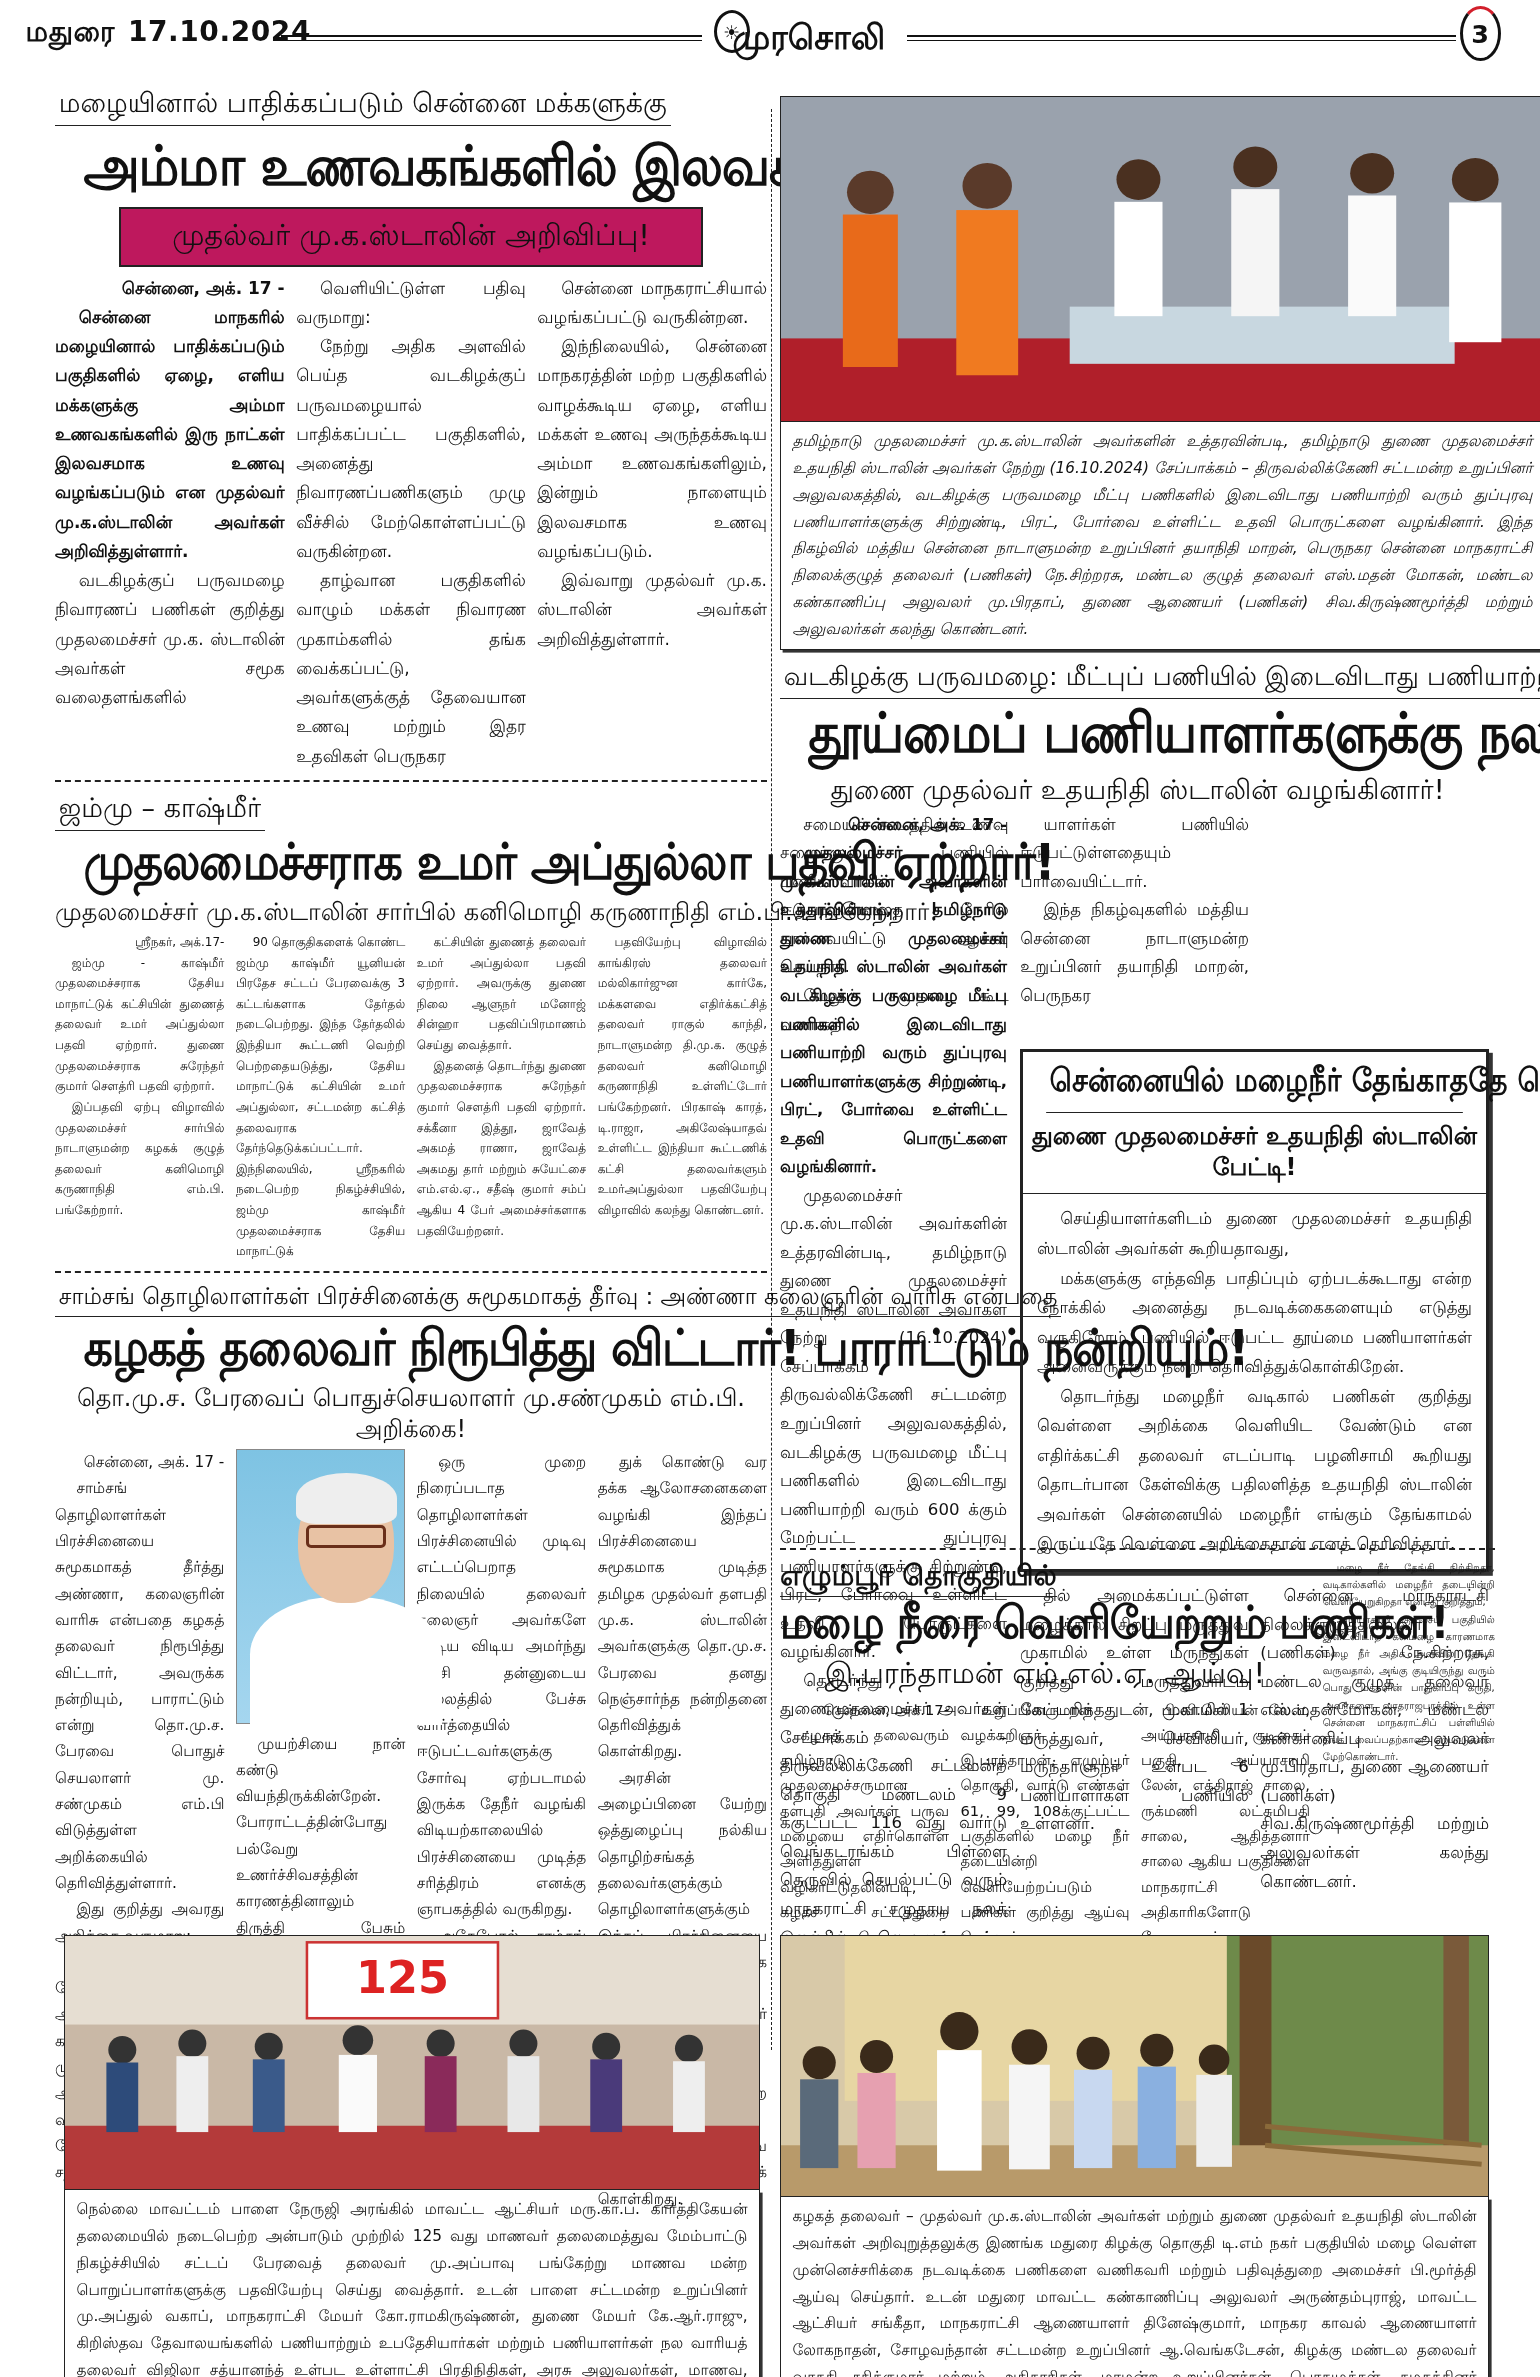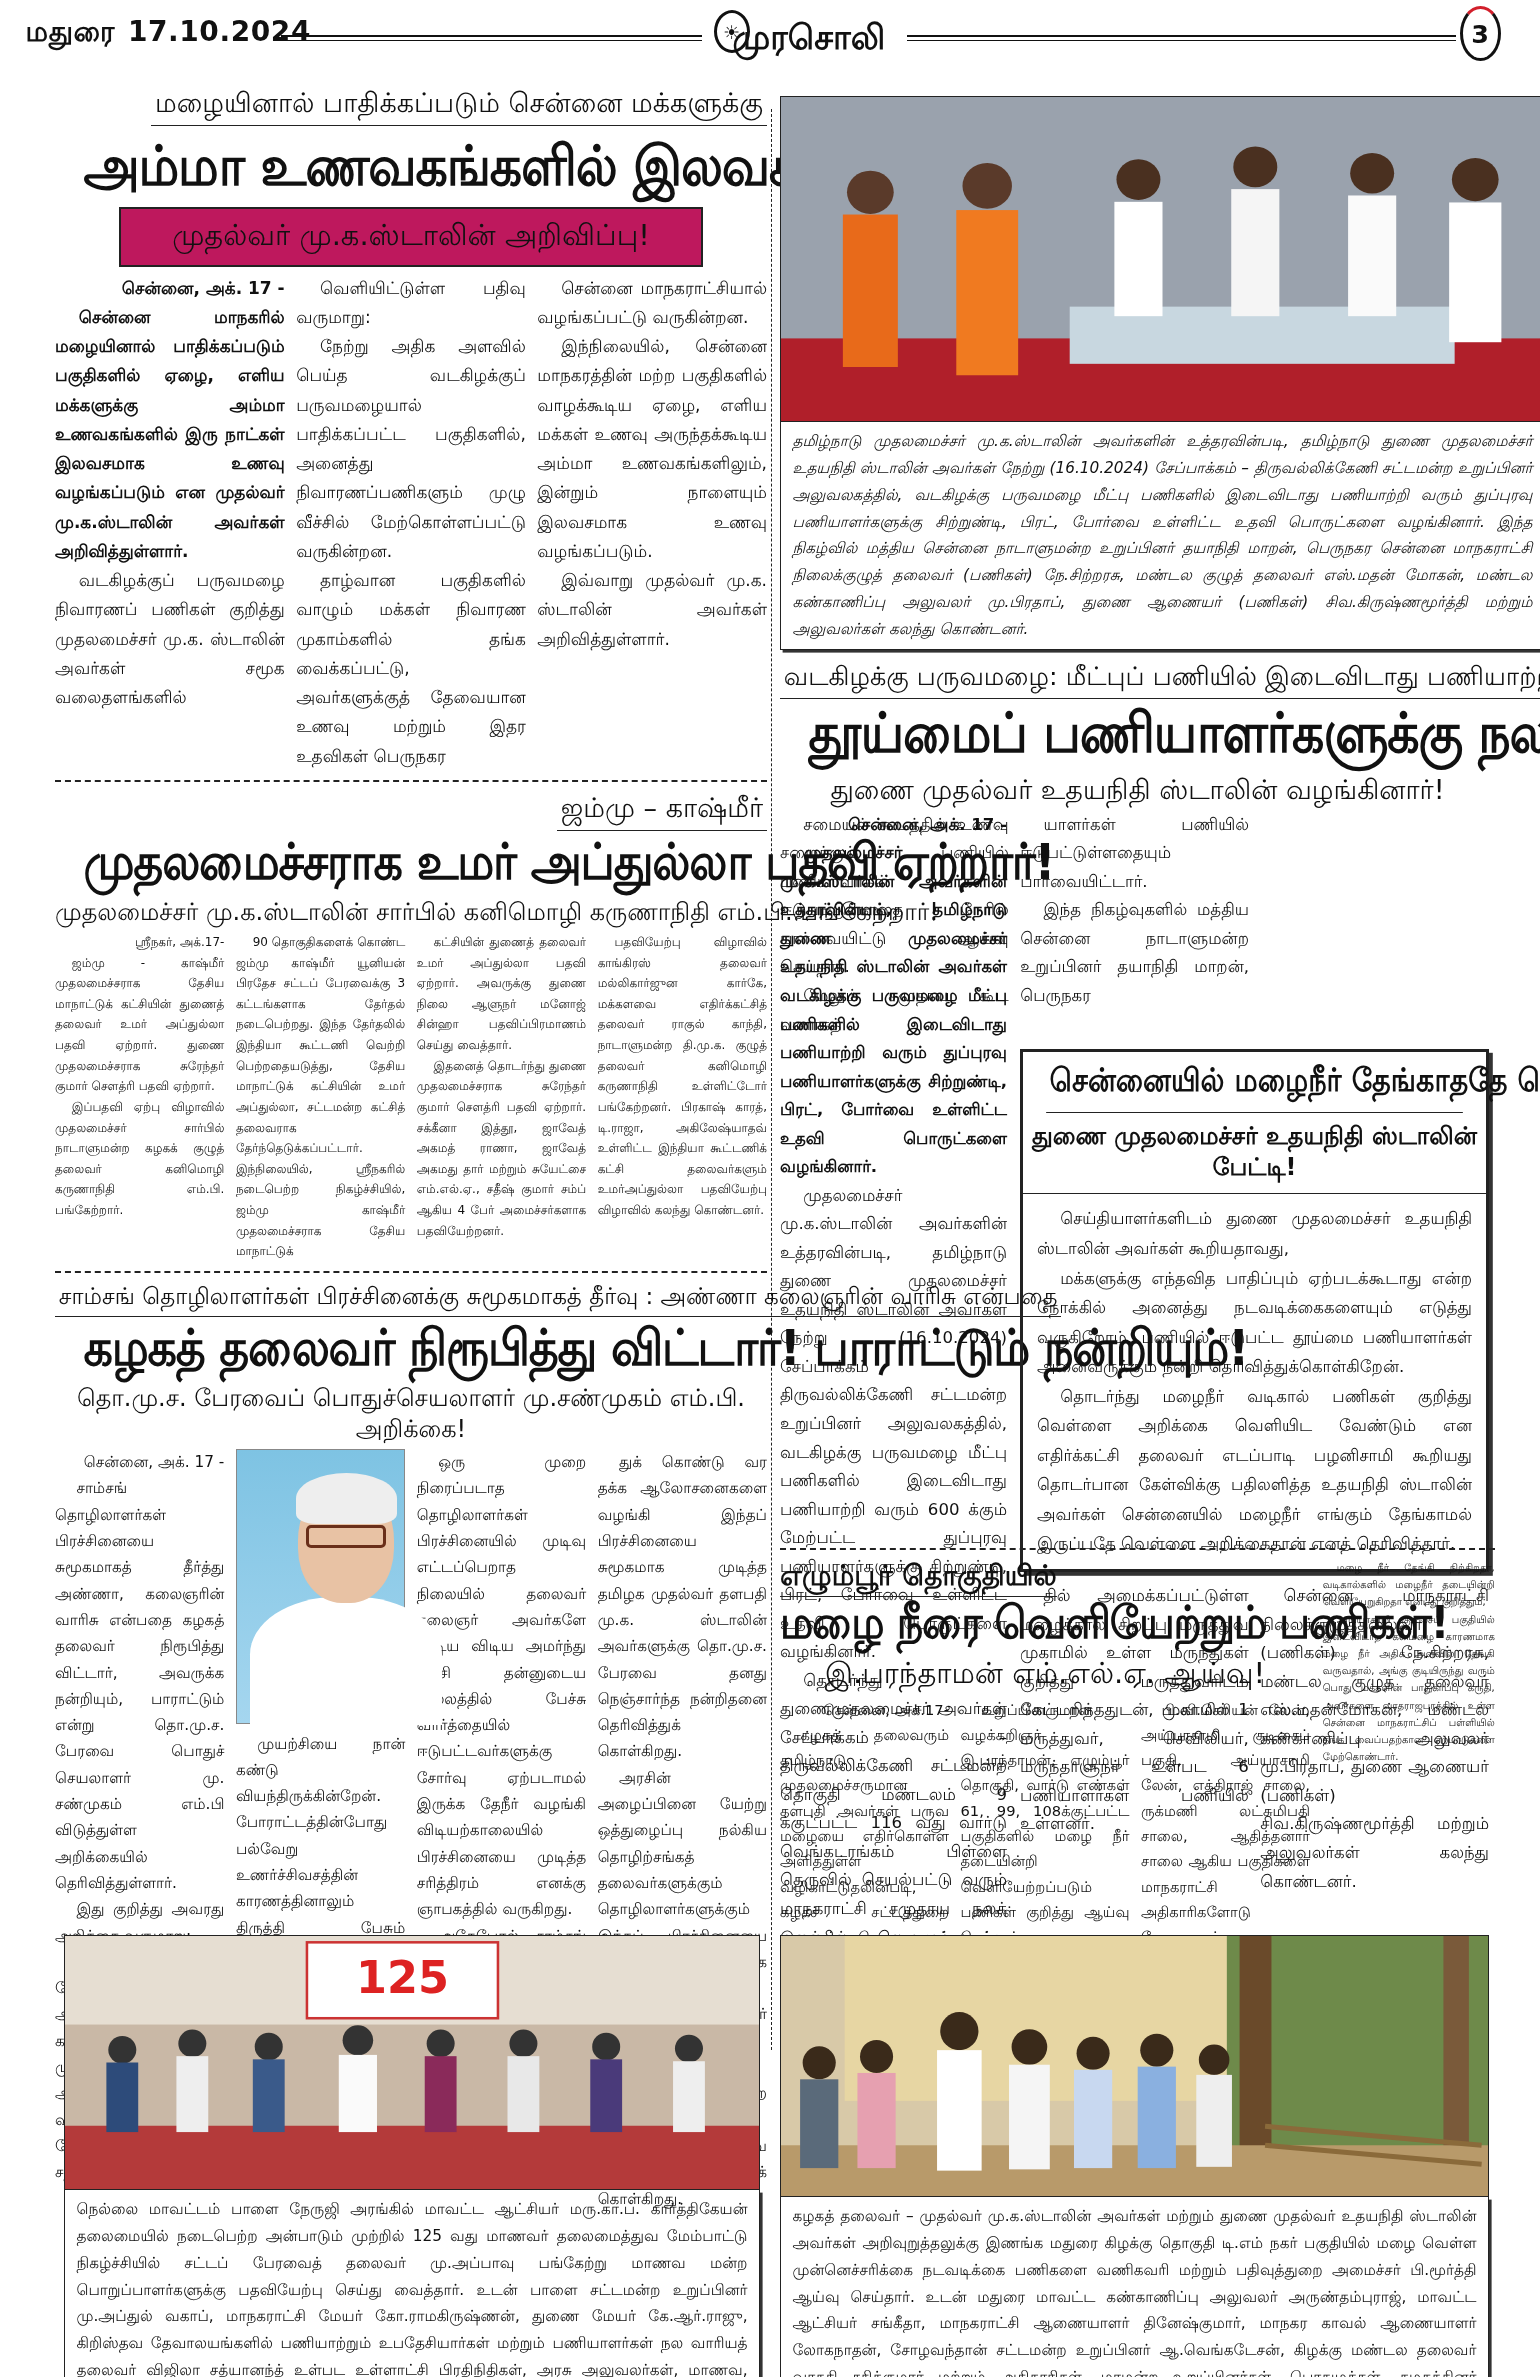--- a/index.html
+++ b/index.html
@@ -15,21 +15,21 @@
   .mh-rule.r { left: 881px; width: 549px; }
   .mh-logo { position: absolute; left: 688px; top: 1.3px; width: 36px; height: 43px; border: 3.2px solid #111; border-radius: 50%; display:flex; align-items:center; justify-content:center; font-size: 19px; }
   .mh-name { position: absolute; left: 707px; top: 7.7px; font-size: 34px; font-weight: bold; }
   .mh-page { position: absolute; right: 19px; top: -2.6px; width: 41px; height: 55px; border: 3.8px solid #111; border-top-color: #d21f2b; border-radius: 50%; display:flex; align-items:center; justify-content:center; font-size: 25.5px; font-weight: bold; background:#fff; }
 
   .col-left { position: absolute; left: 55px; top: 77px; width: 712px; }
   .col-right { position: absolute; left: 780px; top: 77px; width: 715px; }
   .vdash { position: absolute; left: 771px; top: 109px; height: 1941px; border-left: 1.9px dashed #222; }
   .hdash { border-top: 2.6px dashed #222; margin: 9px 0; }
 
-  .kicker { text-align: right; font-size: 27px; line-height: 1.25; }
+  .kicker { text-align: left; font-size: 27px; line-height: 1.25; }
   .kicker span { display: inline-block; border-bottom: 1.9px solid #222; padding: 0 3.8px 5.1px; }
   .banner { text-align: center; font-weight: 900; font-size: 49px; line-height: 1.25; letter-spacing: -1.3px; transform: scaleX(0.92); white-space: nowrap; }
   .sub { text-align: center; font-size: 28px; line-height: 1.3; margin: 3.8px 0; }
   .boxsub { margin: 6.4px auto; width: 82%; border: 2.6px solid #222; background: #be185d; text-align:center; font-size: 29px; padding: 9px 6.4px; }
 
   .cols { display: grid; gap: 11.5px; font-size: 17px; line-height: 1.72; text-align: justify; }
   .cols.c3 { grid-template-columns: repeat(3, 1fr); }
   .cols.c4 { grid-template-columns: repeat(4, 1fr); }
   .cols p { text-indent: 1.4em; }
   .cols p.dl { text-align: right; text-indent: 0; font-weight: bold; }

